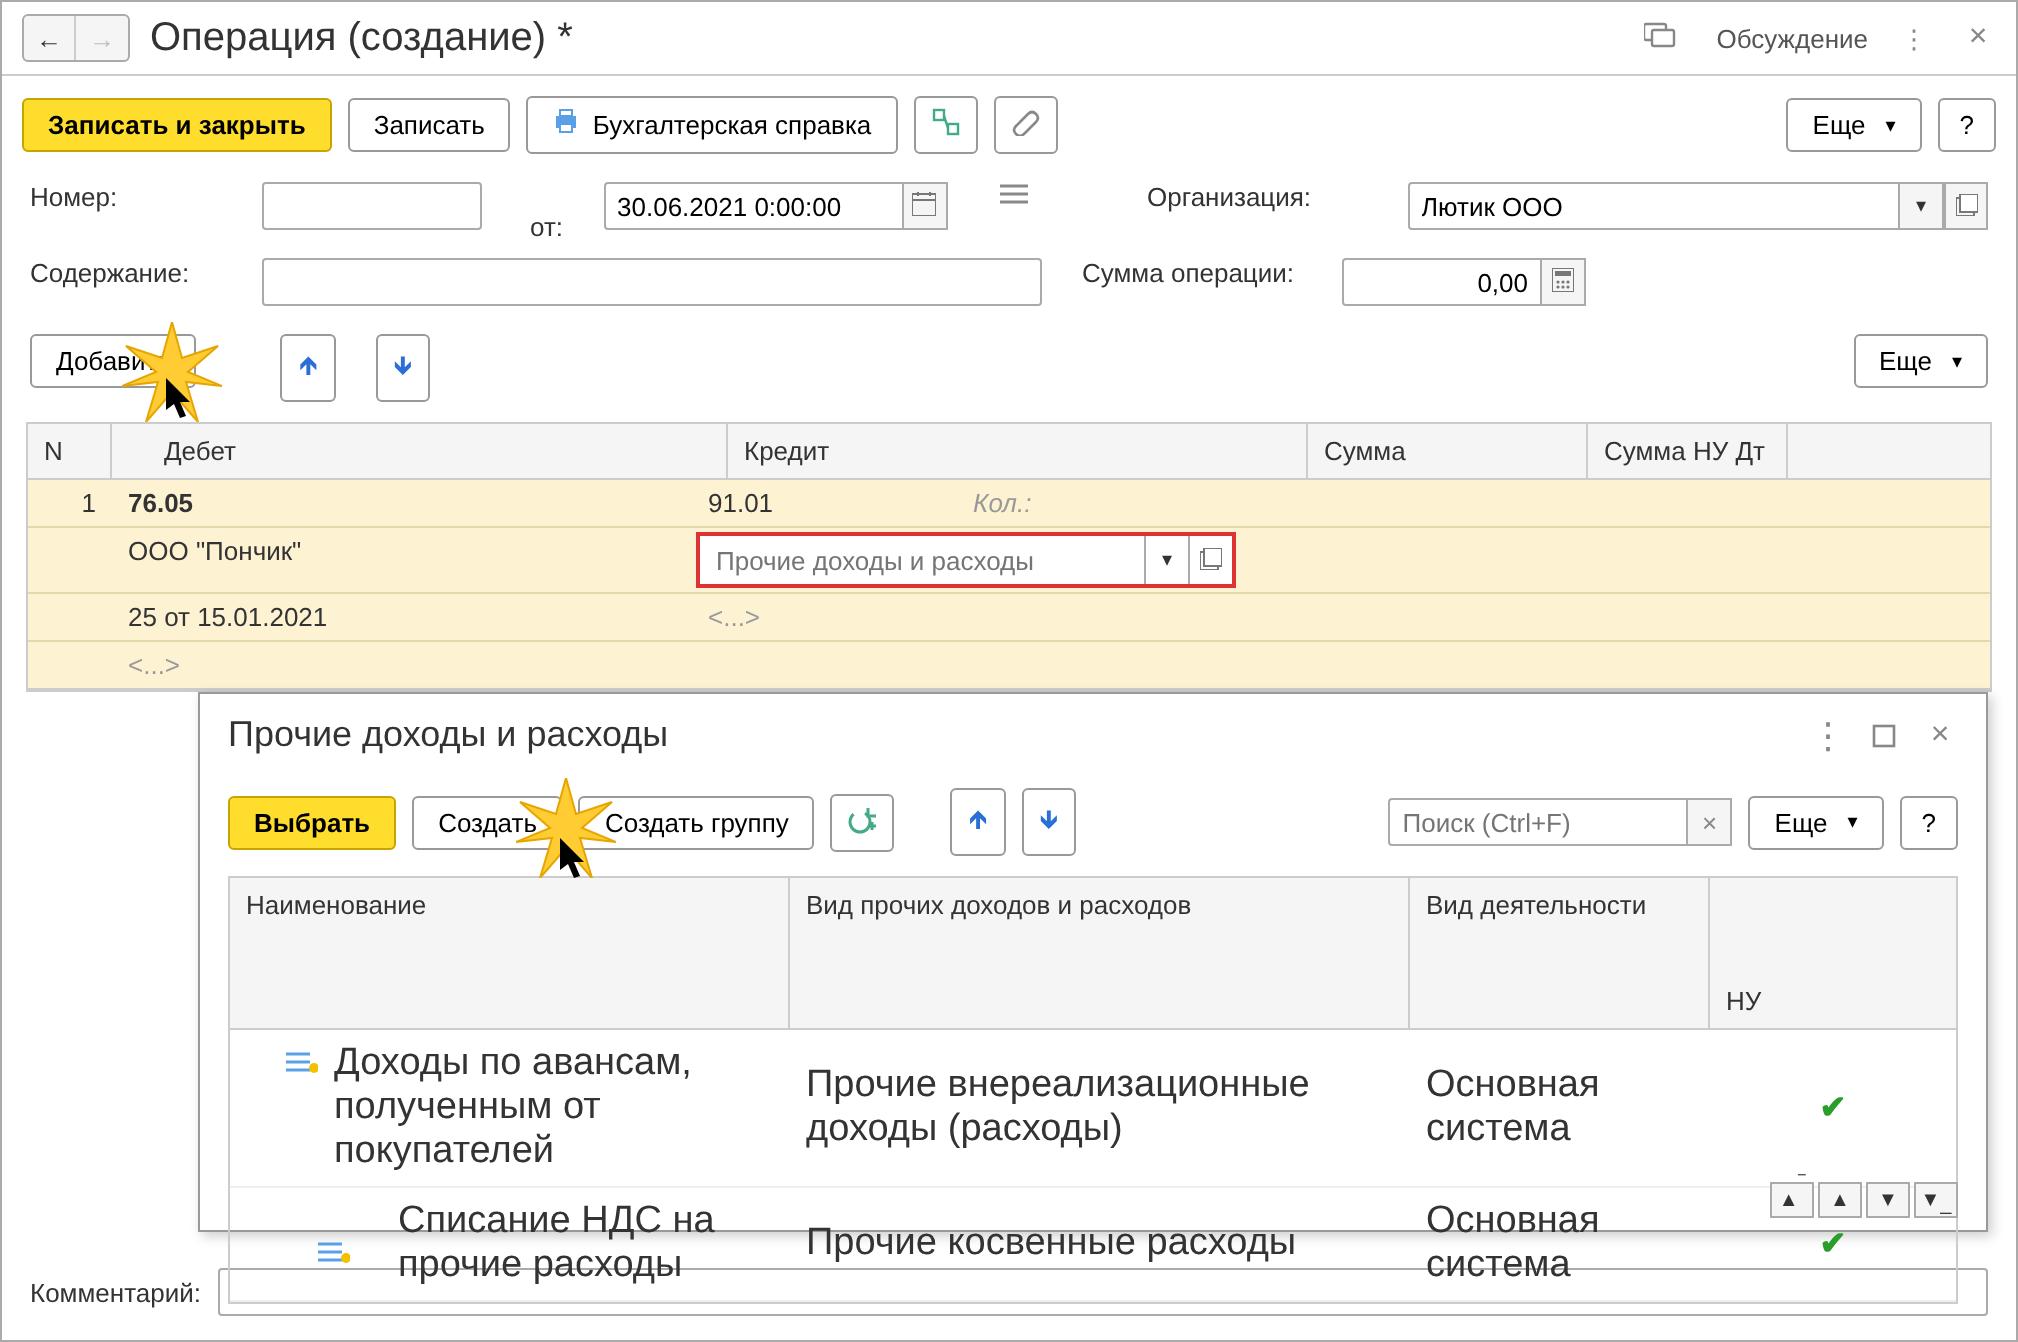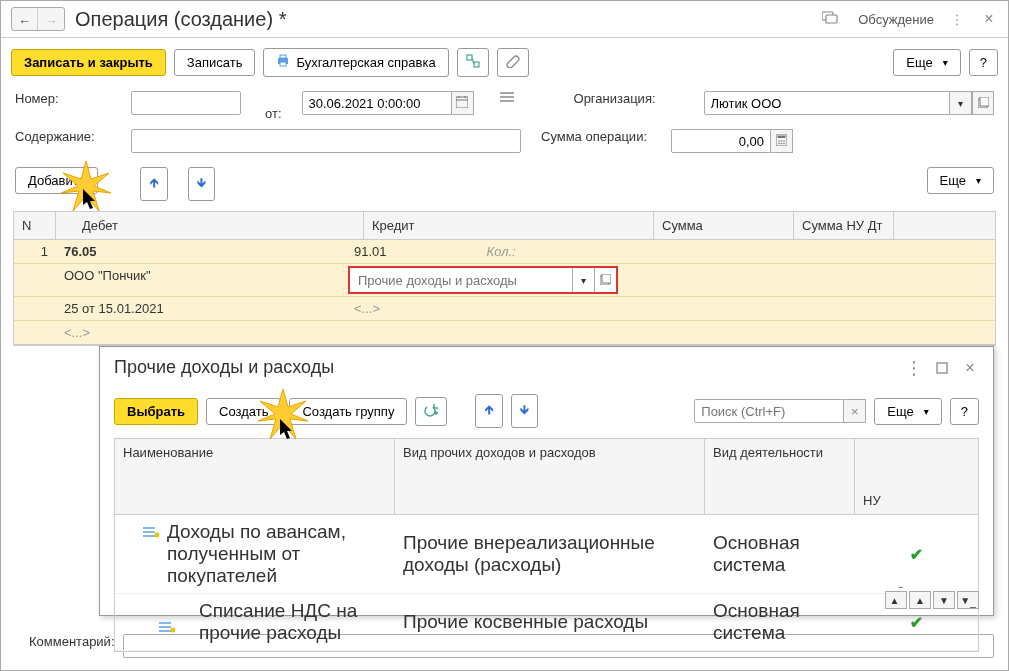--- a/index.html
+++ b/index.html
@@ -47,21 +47,21 @@
   .dthead { display:flex; background:#f5f5f5; border-bottom:1px solid #ccc; }
   .dth { padding:6px 8px; font-size:13px; border-right:1px solid #ccc; }
   .drow { display:flex; border-bottom:1px solid #eee; min-height:40px; align-items:center; }
   .dtd { padding:6px 8px; font-size:19px; }
   .list-icon { width:16px; height:12px; display:inline-block; }
   .check { color:#2a9d2a; font-size:16px; font-weight:bold; text-align:center; }
 
   .dialog-footer { position:absolute; bottom:6px; right:14px; display:flex; gap:2px; }
   .foot-btn { width:22px; height:18px; border:1px solid #aaa; background:#f5f5f5; display:flex; align-items:center; justify-content:center; cursor:pointer; font-size:10px; }
 
-  .comment-row { position:absolute; bottom:12px; left:28px; right:14px; display:flex; align-items:flex-start; gap:8px; }
+  .comment-row { position:absolute; bottom:12px; left:14px; right:14px; display:flex; align-items:center; gap:8px; }
 
   .arrow-up { color:#2a6fd6; }
   .arrow-down { color:#2a6fd6; }
   .dropdown-caret::after { content:"▾"; font-size:10px; margin-left:4px; }
 </style>
 </head>
 <body>
 
 <div class="window">
 

